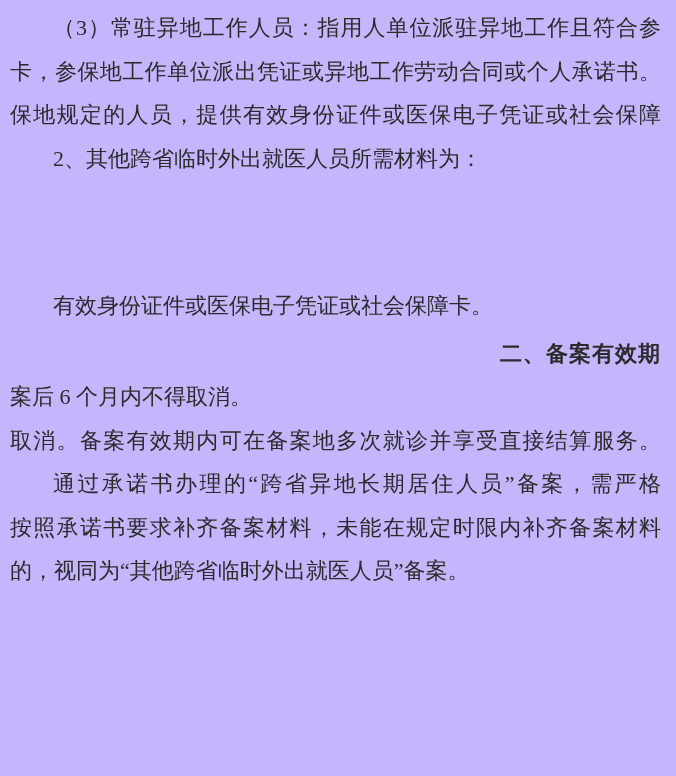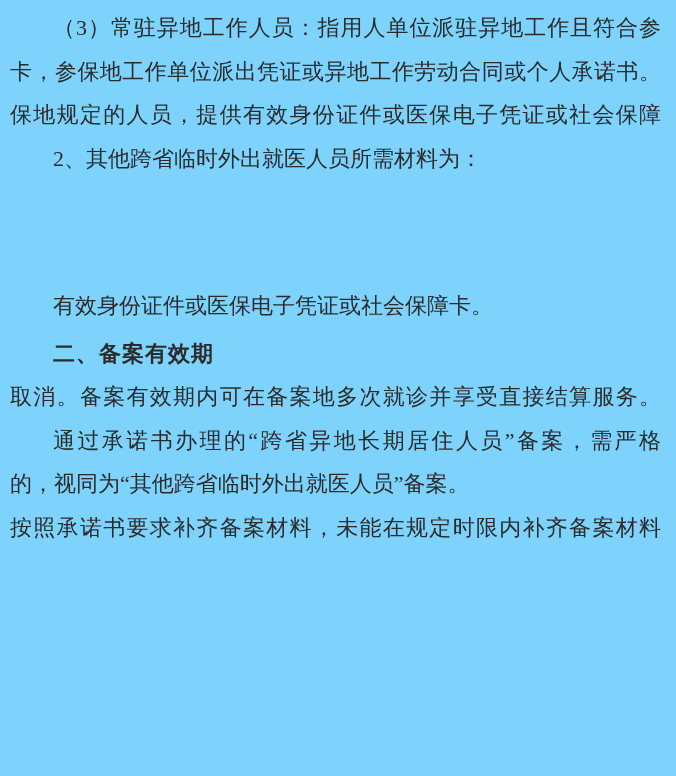--- a/index.html
+++ b/index.html
@@ -6,21 +6,21 @@
     margin: 0;
     padding: 0;
     background: #ffffff;
   }
   .page {
     position: relative;
     width: 676px;
     height: 776px;
     box-sizing: border-box;
     padding: 6px 15px 0 10px;
-    background: #7dd3fc;
+    background: #c4b5fd;
     color: #2b2b2b;
     font-family: "Liberation Serif", "DejaVu Serif", serif;
     font-size: 22px;
     line-height: 43.5px;
     overflow: hidden;
   }
   .ln {
     height: 43.5px;
     overflow: visible;
   }
@@ -29,20 +29,21 @@
     text-align-last: justify;
     text-justify: inter-ideograph;
   }
   .first {
     text-indent: 43px;
   }
   .hd {
     font-weight: 700;
     text-indent: 43px;
     letter-spacing: 1px;
+    text-align: right;
   }
   .mt4 { margin-top: 4px; }
   .spacer { height: 104px; }
   .para { margin: 0; }
 </style>
 </head>
 <body>
 
 <div class="page">
 
@@ -58,27 +59,28 @@
 
   <div class="spacer"></div>
 
   <div class="para">
     <div class="ln first">有效身份证件或医保电子凭证或社会保障卡。</div>
   </div>
 
   <div class="ln hd mt4">二、备案有效期</div>
 
   <div class="para">
+    <div class="ln">案后 6 个月内不得取消。</div>
   </div>
 
   <div class="para">
     <div class="ln fill">取消。备案有效期内可在备案地多次就诊并享受直接结算服务。</div>
   </div>
 
 
   <div class="para">
     <div class="ln first fill">通过承诺书办理的“跨省异地长期居住人员”备案，需严格</div>
+    <div class="ln fill">按照承诺书要求补齐备案材料，未能在规定时限内补齐备案材料</div>
     <div class="ln">的，视同为“其他跨省临时外出就医人员”备案。</div>
-    <div class="ln fill">按照承诺书要求补齐备案材料，未能在规定时限内补齐备案材料</div>
   </div>
 
 
 </div>
 
 </body></html>

